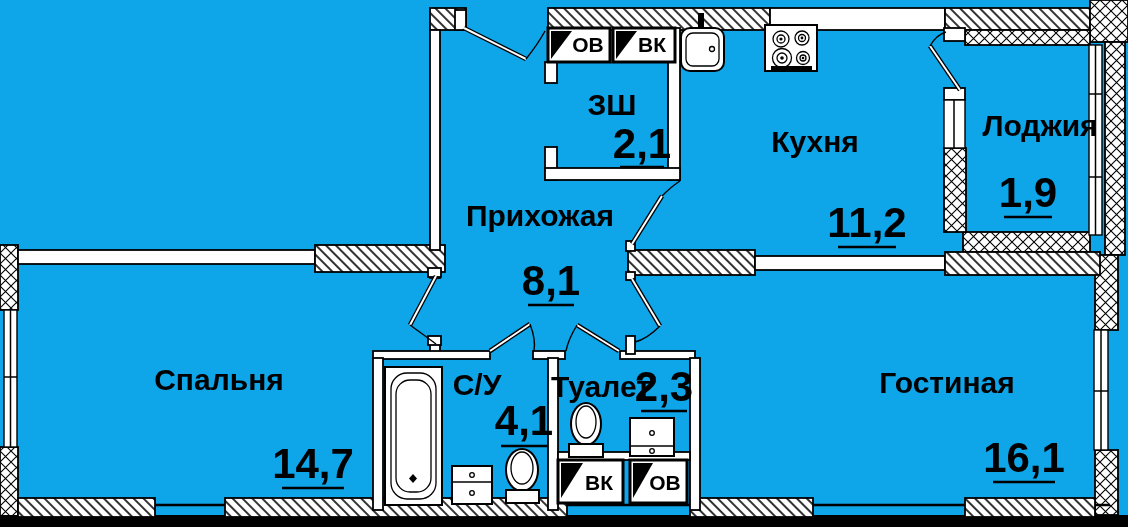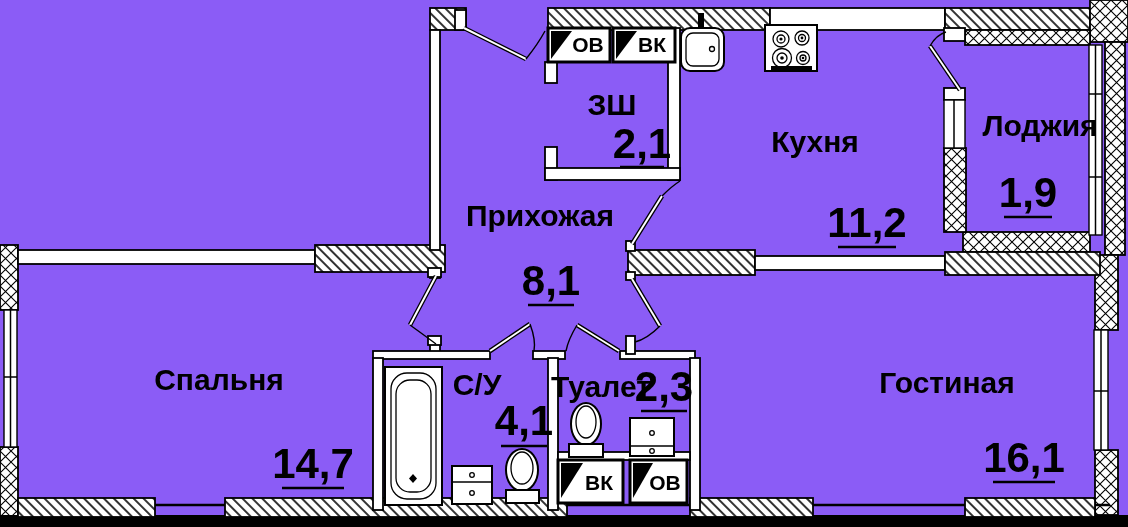--- a/index.html
+++ b/index.html
@@ -1,16 +1,16 @@
 <!DOCTYPE html>
 <html><head>
 <meta charset="utf-8">
 <style>
   html,body { margin:0; padding:0; background:#ffffff; }
-  #plan-wrap { position:relative; width:1128px; height:527px; background:#8b5cf6; }
+  #plan-wrap { position:relative; width:1128px; height:527px; background:#0ea5e9; }
   svg { display:block; font-family:"Liberation Sans", sans-serif; }
   .w   { fill:#fff; stroke:#000; stroke-width:1.8; }
   .w2  { fill:#fff; stroke:#000; stroke-width:1.4; }
   .h   { fill:url(#hatch); stroke:#000; stroke-width:1.8; }
   .x   { fill:url(#xh); stroke:#000; stroke-width:1.8; }
   .blk { fill:#000; stroke:none; }
   .box { fill:#fff; stroke:#000; stroke-width:3; }
   .fx  { fill:#fff; stroke:#000; stroke-width:2; }
   .fx2 { fill:none; stroke:#000; stroke-width:1.3; }
   .arc { fill:none; stroke:#000; stroke-width:1.4; }

